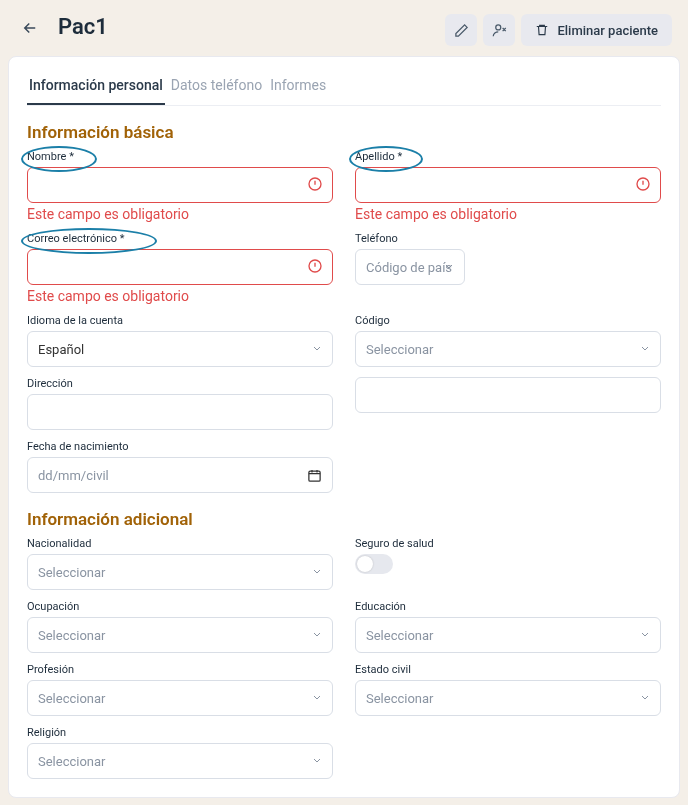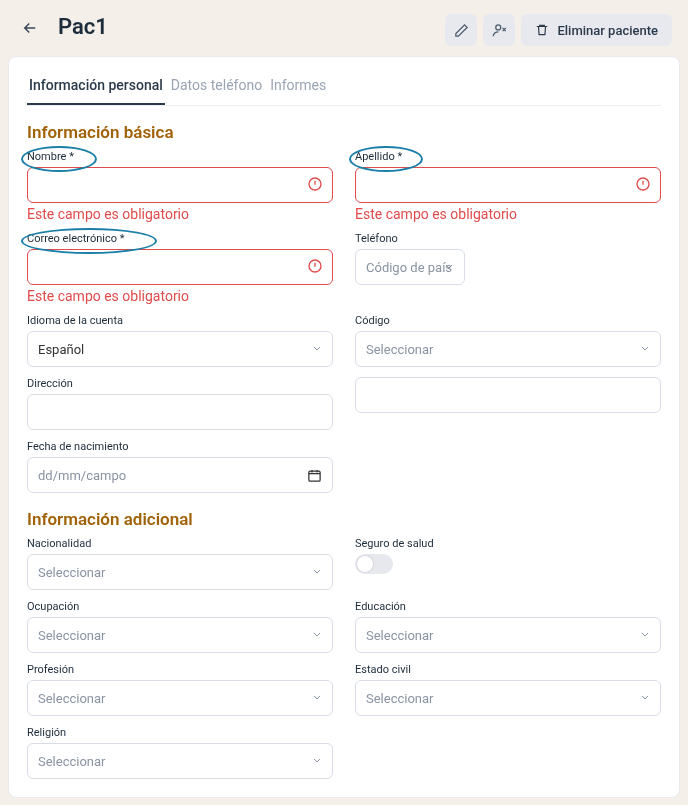--- a/index.html
+++ b/index.html
@@ -151,21 +151,21 @@
         <input class="input" style="">
       </div>
 
       <div class="field">
         <input class="input" style="">
       </div>
 
       <div class="field">
         <span class="label">Fecha de nacimiento</span>
         <div class="date-input">
-          <span>dd/mm/campo</span>
+          <span>dd/mm/civil</span>
           <svg width="15" height="15" viewBox="0 0 24 24" fill="none" stroke="#333" stroke-width="2">
               <rect x="3" y="5" width="18" height="16" rx="2"></rect>
               <path d="M3 9h18M8 3v4M16 3v4"></path>
             </svg>
         </div>
       </div>
       <div></div>
     </div>
 
     <h2 class="section-title">Información adicional</h2>

